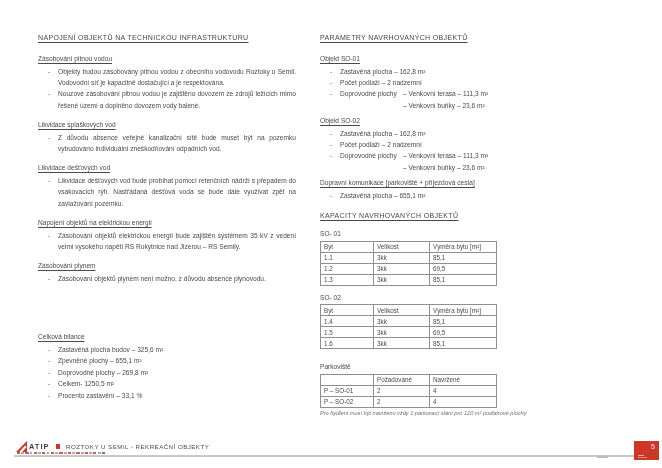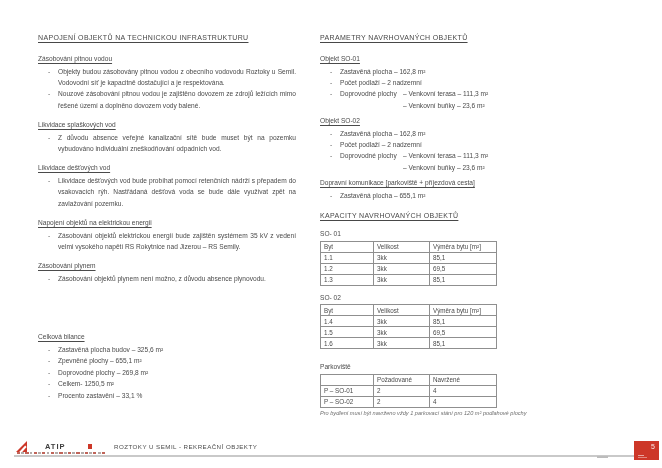--- a/index.html
+++ b/index.html
@@ -40,21 +40,21 @@
   table.cap{border-collapse:collapse;margin-top:2.5px;table-layout:fixed;}
   table.cap th,table.cap td{
     border:0.8px solid #8f8f8f;font-weight:400;font-size:6.3px;text-align:left;
     padding:1px 3px;height:8px;vertical-align:middle;color:#4a4a4a;
   }
   .note{font-size:5.6px;font-style:italic;color:#6e6e6e;margin-top:2.5px;line-height:7px;}
 
   
   .footer-line{position:absolute;left:14px;top:455px;width:621px;height:1.5px;background:#c9c9c9;}
   .reg-mark{position:absolute;left:597px;top:456px;width:11px;height:1.8px;background:#bcbcbc;}
-  .logo-row{position:absolute;left:16px;top:441px;height:11px;display:flex;align-items:center;gap:16px;}
+  .logo-row{position:absolute;left:16px;top:441px;height:11px;display:flex;align-items:center;}
   .logo-tri{width:11px;height:11px;flex:none;}
   .logo-text{font-size:7.5px;font-weight:bold;letter-spacing:1px;color:#3d3d3d;margin-left:2px;}
   .red-sq{width:4.5px;height:4.5px;background:#cd3728;margin-left:6px;flex:none;}
   .proj{font-size:6.2px;letter-spacing:.45px;color:#4c4c4c;margin-left:6px;white-space:nowrap;}
   .fineprint{
     position:absolute;left:17px;top:452px;width:89px;height:2.4px;
     background:repeating-linear-gradient(90deg,#c06459 0 3px,#fff 3px 4.5px,#b3aaa8 4.5px 7px,#fff 7px 8.5px);
   }
   .badge{position:absolute;left:634px;top:441px;width:25px;height:19px;background:#cd3728;}
   .badge .num{position:absolute;right:4px;top:2px;font-size:7px;color:rgba(255,255,255,.9);line-height:8px;}

